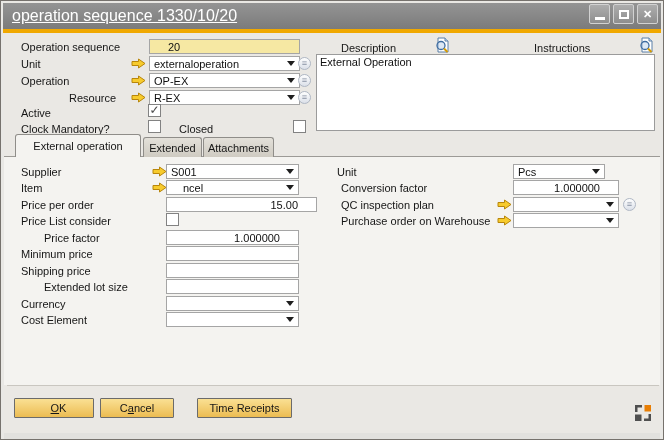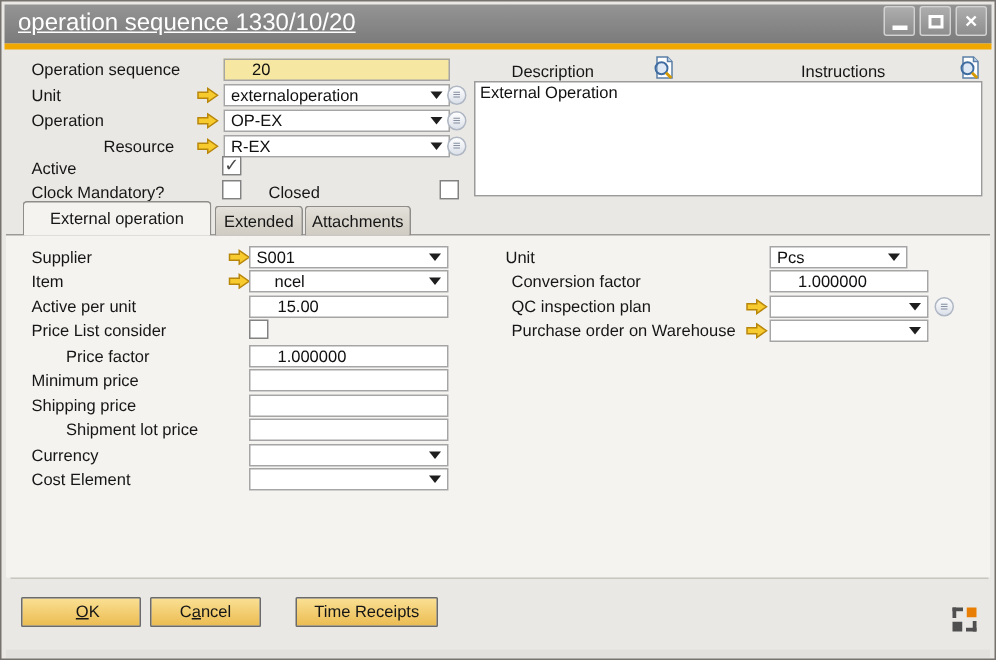--- a/index.html
+++ b/index.html
@@ -27,21 +27,21 @@
   .glyph-max { width:10px; height:9px; border:2px solid #fff; background:transparent; }
   .goldline { position:absolute; left:2px; right:2px; top:28px; height:4px; background:#F0A800; }
 
   .lbl { position:absolute; font-size:11px; line-height:14px; color:#161616; white-space:nowrap; }
 
   .fld {
     position:absolute; height:15px; border:1px solid #A5A5A5; background:#fff;
     font-family:inherit; font-size:11px; line-height:13px; color:#101010;
   }
   input.fld { padding:0 18px; outline:none; }
-  input.num { }
+  input.num { text-align:right; }
   input.hl { background:#F6E8A3; }
 
   .dd { cursor:default; }
   .dd .val { position:absolute; left:4px; top:1px; font-size:11px; line-height:12px; }
   .dd .val.indent { left:16px; }
   .dd .tri {
     position:absolute; right:4px; top:4px; width:0; height:0;
     border-left:4px solid transparent; border-right:4px solid transparent;
     border-top:5px solid #1E1E1E;
   }
@@ -199,36 +199,36 @@
 
   <div class="lbl" style="left:20px; top:180px; z-index:2;">Item</div>
   <svg class="arrow-icon" style="left:151px; top:181px; z-index:2;" viewBox="0 0 15 11">
       <path d="M1 3.5 H7.5 V1 L14 5.5 L7.5 10 V7.5 H1 Z" fill="#F7CB2D" stroke="#B8860B" stroke-width="1"></path>
     </svg>
   <div class="fld dd" style="left:165px; top:179px; width:133px; z-index:2;">
     <span class="val indent">ncel</span>
     <span class="tri"></span>
   </div>
 
-  <div class="lbl" style="left:20px; top:197px; z-index:2;">Active per unit</div>
-  <input class="fld num" style="left: 165px; top: 196px; width: 133px; z-index: 2;" value="15.00">
+  <div class="lbl" style="left:20px; top:197px; z-index:2;">Price per order</div>
+  <input class="fld num" style="left: 165px; top: 196px; width: 151px; z-index: 2;" value="15.00">
 
   <div class="lbl" style="left:20px; top:213px; z-index:2;">Price List consider</div>
   <div class="cb" style="left:165px; top:212px; z-index:2;"></div>
 
   <div class="lbl" style="left:43px; top:230px; z-index:2;">Price factor</div>
   <input class="fld num" style="left: 165px; top: 229px; width: 133px; z-index: 2;" value="1.000000">
 
   <div class="lbl" style="left:20px; top:246px; z-index:2;">Minimum price</div>
   <input class="fld" style="left: 165px; top: 245px; width: 133px; z-index: 2;" value="">
 
   <div class="lbl" style="left:20px; top:263px; z-index:2;">Shipping price</div>
   <input class="fld" style="left: 165px; top: 262px; width: 133px; z-index: 2;" value="">
 
-  <div class="lbl" style="left:43px; top:279px; z-index:2;">Shipment lot price</div>
+  <div class="lbl" style="left:43px; top:279px; z-index:2;">Extended lot size</div>
   <input class="fld" style="left: 165px; top: 278px; width: 133px; z-index: 2;" value="">
 
   <div class="lbl" style="left:20px; top:296px; z-index:2;">Currency</div>
   <div class="fld dd" style="left:165px; top:295px; width:133px; z-index:2;">
     <span class="val"></span>
     <span class="tri"></span>
   </div>
 
   <div class="lbl" style="left:20px; top:312px; z-index:2;">Cost Element</div>
   <div class="fld dd" style="left:165px; top:311px; width:133px; z-index:2;">

